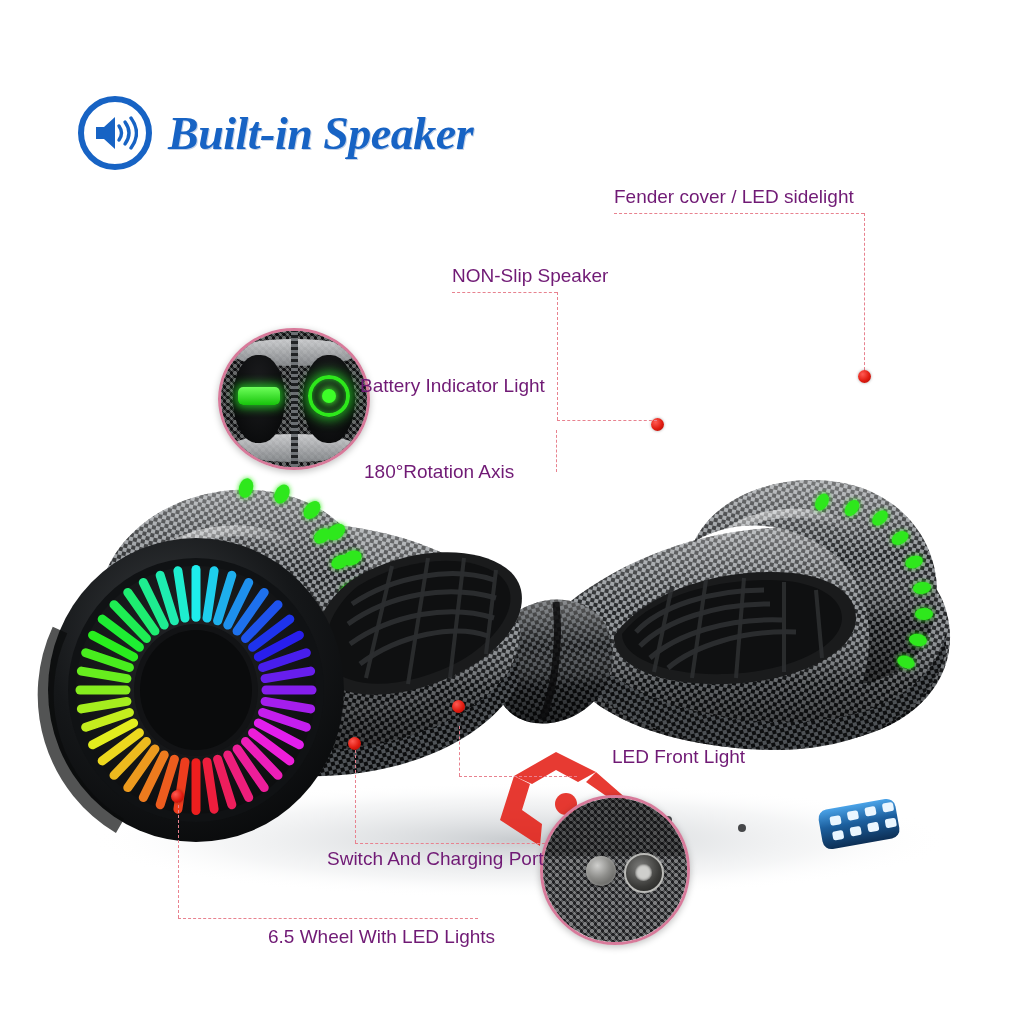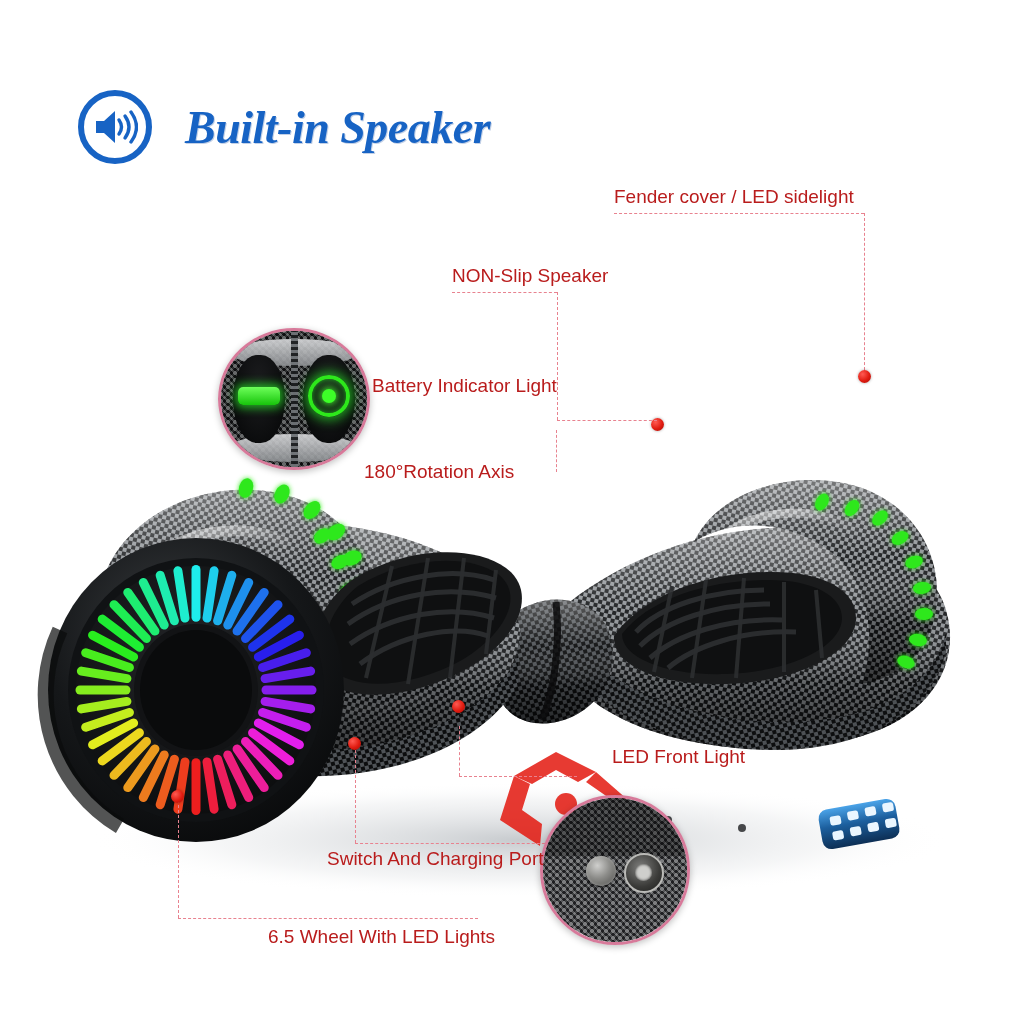--- a/index.html
+++ b/index.html
@@ -6,41 +6,41 @@
   body{
     width:1024px;height:1024px;
     background:#ffffff;
     font-family:"Liberation Sans",sans-serif;
     overflow:hidden;
     position:relative;
   }
   #stage{position:absolute;left:0;top:0;width:1024px;height:1024px;overflow:hidden;background:#fff;}
 
   
-  .hdr{position:absolute;left:78px;top:90px;display:flex;align-items:center;gap:33px;}
+  .hdr{position:absolute;left:78px;top:96px;display:flex;align-items:center;gap:16px;}
   .spk-circle{
     width:74px;height:74px;border-radius:50%;
     border:6px solid #1763c4;box-sizing:border-box;
     display:flex;align-items:center;justify-content:center;
     background:#fff;
   }
   .hdr-title{
     font-family:"Liberation Serif",serif;
     font-weight:bold;font-style:italic;
     font-size:46px;letter-spacing:-.5px;
     color:#1763c4;
     white-space:nowrap;
     text-shadow:1px 1px 0 rgba(120,150,200,.45);
   }
 
   
   .lbl{
     position:absolute;
     font-family:"Liberation Sans",sans-serif;
-    font-size:19px;color:#b91c1c;white-space:nowrap;
+    font-size:19px;color:#701a75;white-space:nowrap;
   }
 
   
   .dash-h{position:absolute;height:0;border-top:1.6px dashed #e8828f;}
   .dash-v{position:absolute;width:0;border-left:1.6px dashed #e8828f;}
   .dot{position:absolute;width:13px;height:13px;border-radius:50%;
        background:radial-gradient(circle at 35% 32%,#ff5a52 0%,#e01b10 55%,#a30d06 100%);
        box-shadow:0 0 3px rgba(0,0,0,.35);}
 
   
@@ -431,19 +431,19 @@
     <div class="cf"></div>
     <div class="cf-split"></div>
     <div class="port-btn" style="left:30%;top:40%;width:21%;height:21%;"></div>
     <div class="port-ring" style="left:56%;top:38%;width:25%;height:25%;">
       <div class="inner"></div>
     </div>
   </div>
 
   <div class="lbl" style="left:614px;top:186px;">Fender cover / LED sidelight</div>
   <div class="lbl" style="left:452px;top:265px;">NON-Slip Speaker</div>
-  <div class="lbl" style="left:372px;top:375px;text-align:right;">Battery Indicator Light</div>
+  <div class="lbl" style="left:360px;top:375px;text-align:right;">Battery Indicator Light</div>
   <div class="lbl" style="left:364px;top:461px;">180°Rotation Axis</div>
   <div class="lbl" style="left:585px;top:746px;margin-left:27px;">LED Front Light</div>
   <div class="lbl" style="left:327px;top:848px;">Switch And Charging Port</div>
   <div class="lbl" style="left:268px;top:926px;text-align:center;">6.5 Wheel With LED Lights</div>
 
 </div>
 
 </body></html>

